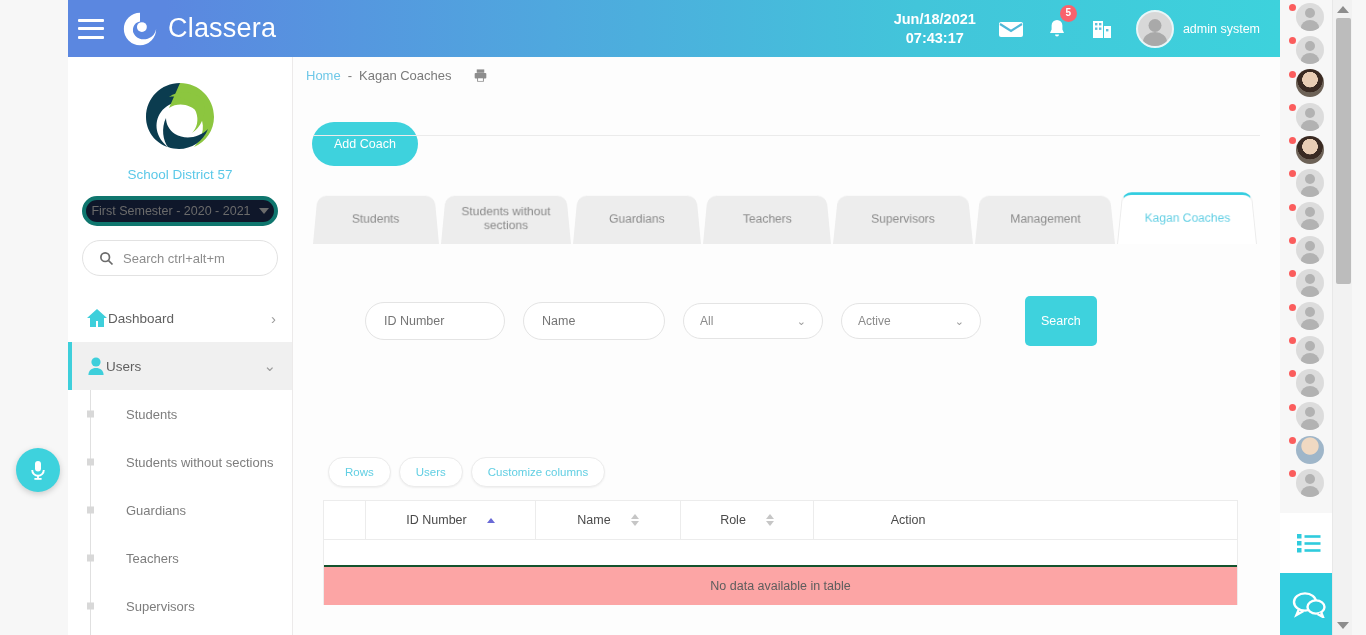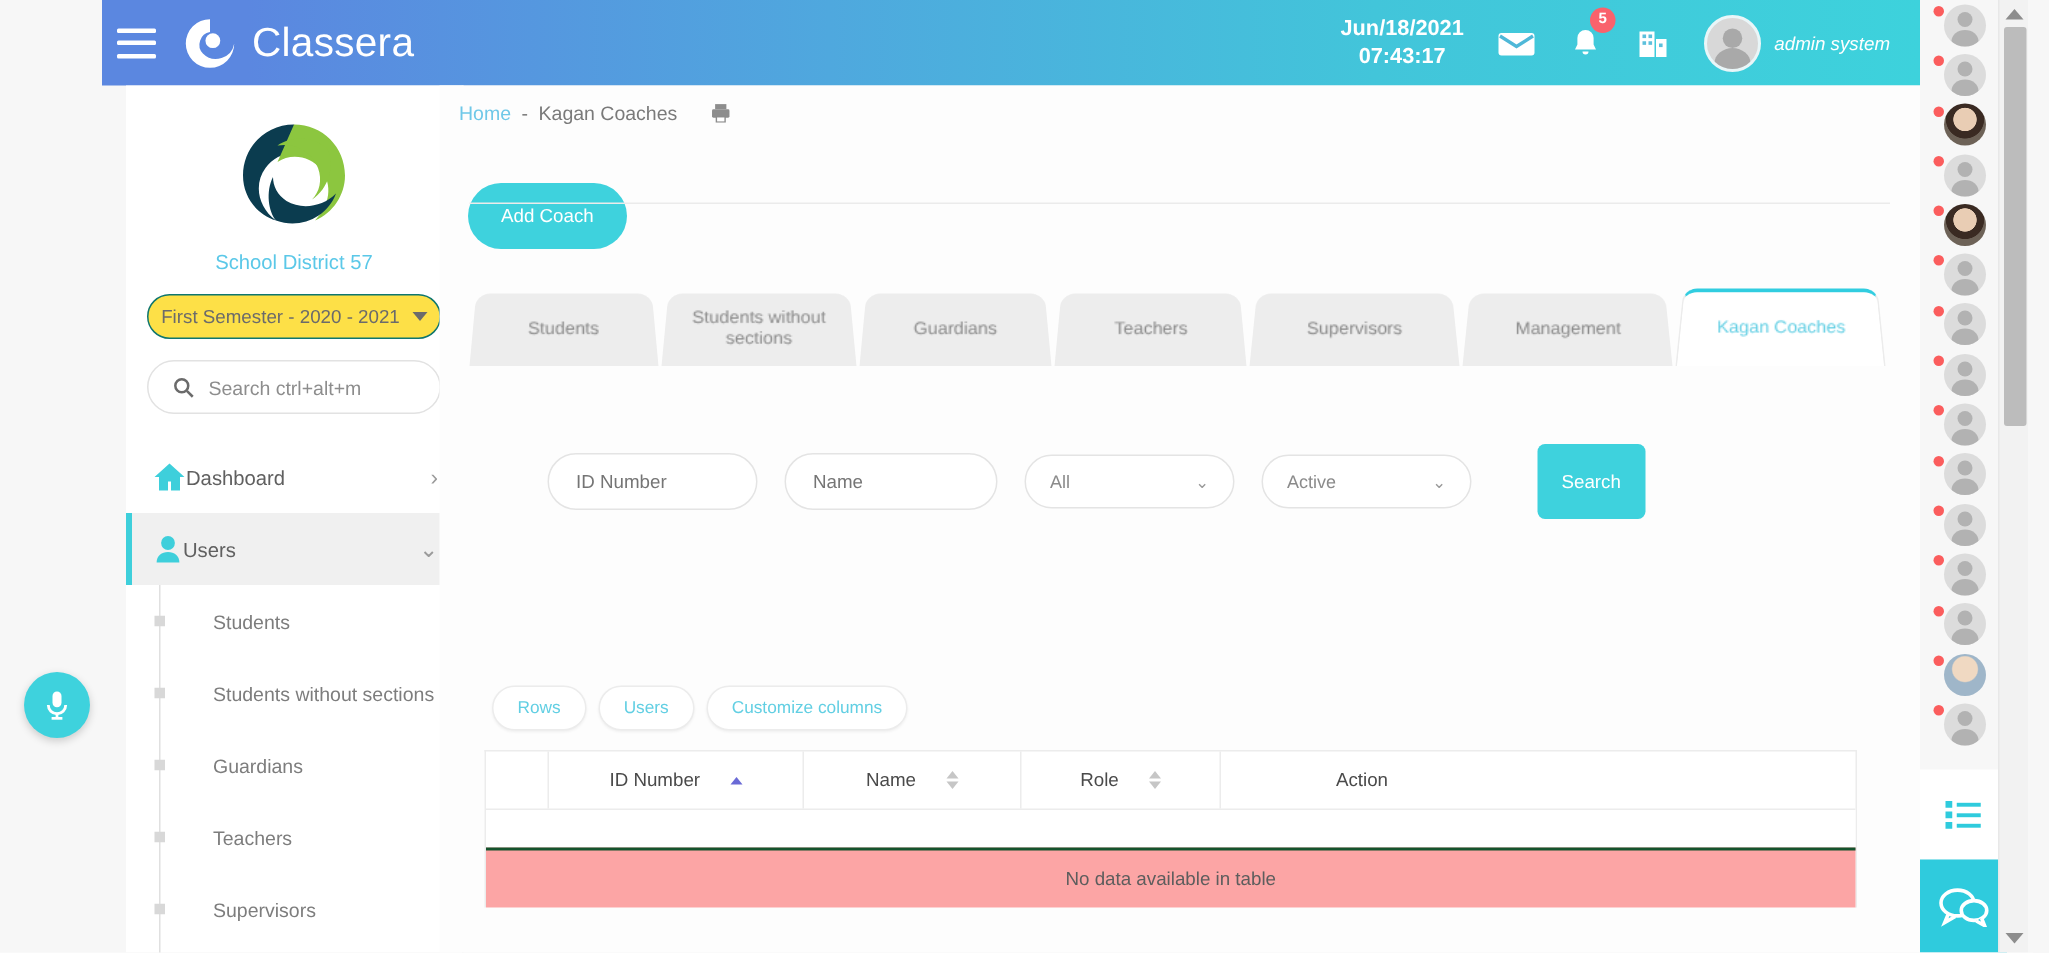--- a/index.html
+++ b/index.html
@@ -33,33 +33,33 @@
   }
   .avatar-wrap { display: flex; align-items: center; gap: 9px; }
   .avatar {
     width: 38px; height: 38px; border-radius: 50%; background: #d8d8d8;
     border: 2px solid #e9f6f8; overflow: hidden; position: relative;
   }
   .avatar::before { content:""; position:absolute; left:50%; top:7px; width:13px; height:13px;
     border-radius:50%; background:#a9a9a9; transform:translateX(-50%); }
   .avatar::after { content:""; position:absolute; left:50%; bottom:-6px; width:24px; height:20px;
     border-radius:50% 50% 0 0; background:#a9a9a9; transform:translateX(-50%); }
-  .username { color: #fff; font-size: 12.5px; font-style: italic; }
+  .username { color: #fff; font-size: 12.5px; }
 
   
   .sidebar {
-    position: absolute; left: 84px; top: 57px; width: 225px; height: 578px;
+    position: absolute; left: 68px; top: 57px; width: 225px; height: 578px;
     background: #fff; border-right: 1px solid #eceaea;
   }
   .logo-box { padding: 20px 0 6px; display: flex; justify-content: center; }
   .school-name { text-align: center; color: #5bc8e8; font-size: 13.5px; margin-top: 6px; }
   .pill {
-    margin: 14px 14px 0; height: 30px; border: 1px solid #0f766e; border-radius: 16px;
+    margin: 14px 14px 0; height: 30px; border: 4px solid #0f766e; border-radius: 16px;
     display: flex; align-items: center; justify-content: center; gap: 8px;
-    font-size: 12.5px; color: #6b6b6b; background: #fde047; cursor: pointer;
+    font-size: 12.5px; color: #6b6b6b; background: #0f172a; cursor: pointer;
   }
   .caret { width: 0; height: 0; border-left: 5px solid transparent; border-right: 5px solid transparent;
            border-top: 6px solid #6b6b6b; }
   .searchbox {
     margin: 14px 14px 0; height: 36px; border: 1px solid #e2e2e2; border-radius: 19px;
     display: flex; align-items: center; padding-left: 16px; gap: 9px;
     font-size: 13px; color: #8d8d8d; background: #fff; cursor: text;
   }
   .nav { margin-top: 18px; }
   .nav-item {

